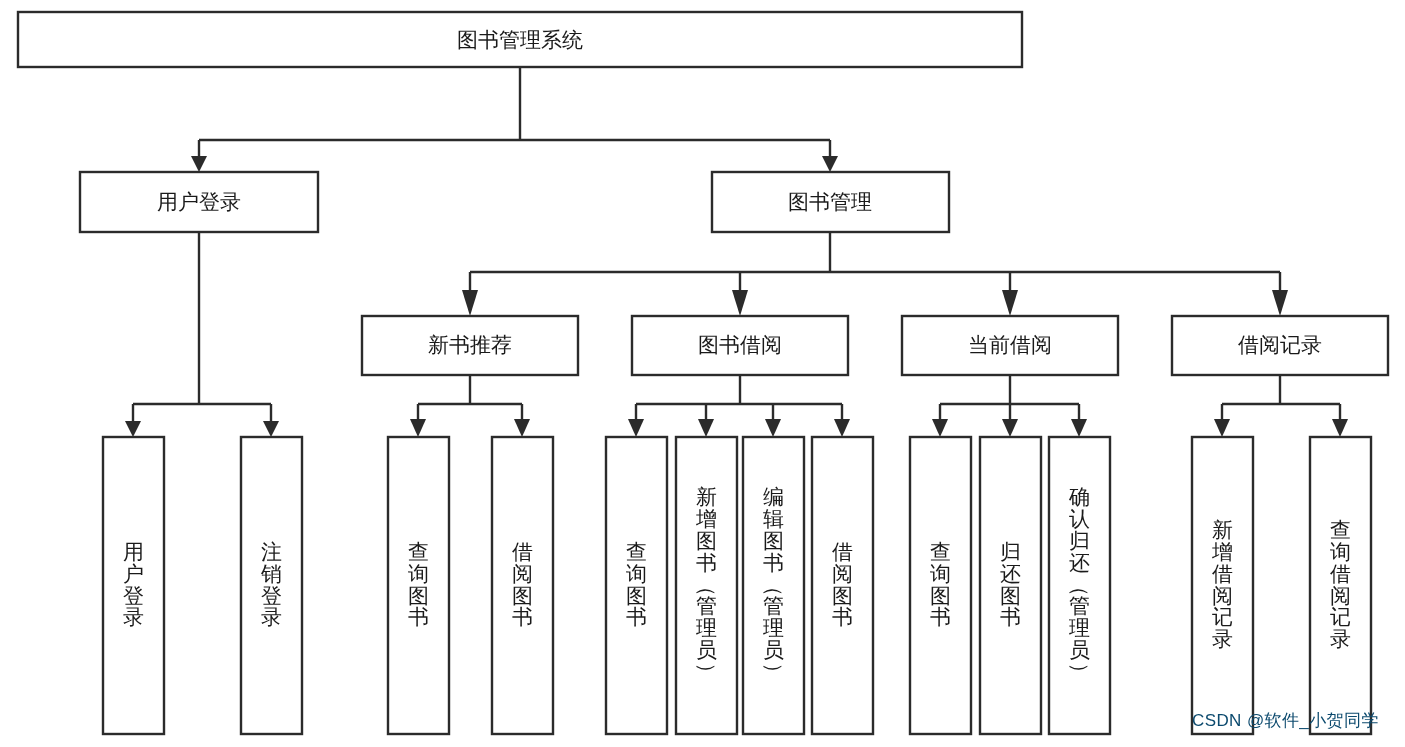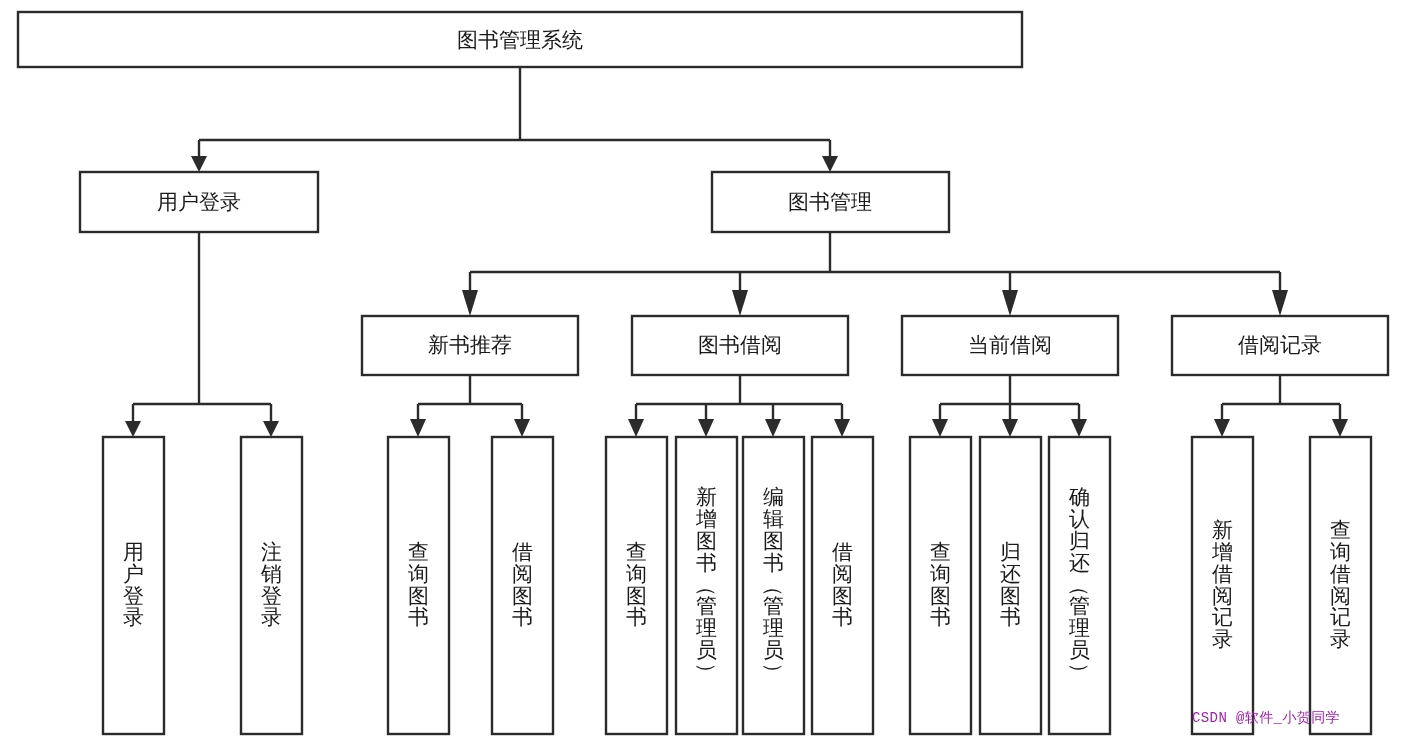--- a/index.html
+++ b/index.html
@@ -70,23 +70,23 @@
   .leaf-label span.vchar {
     display: block;
   }
   .leaf-label span.vchar.rot {
     transform: rotate(90deg);
   }
   .watermark {
     position: absolute;
     left: 1192px;
     top: 709px;
-    font-family: Liberation Mono, monospace;
-    font-size: 14px;
-    color: #a21caf;
+    font-family: Liberation Sans, sans-serif;
+    font-size: 17px;
+    color: #0c4a6e;
     white-space: nowrap;
     letter-spacing: 0.4px;
   }
 </style>
 </head>
 <body>
 
 <div id="diagram-root">
 
   <svg class="diagram-canvas" viewBox="0 0 1405 747" xmlns="http://www.w3.org/2000/svg">

